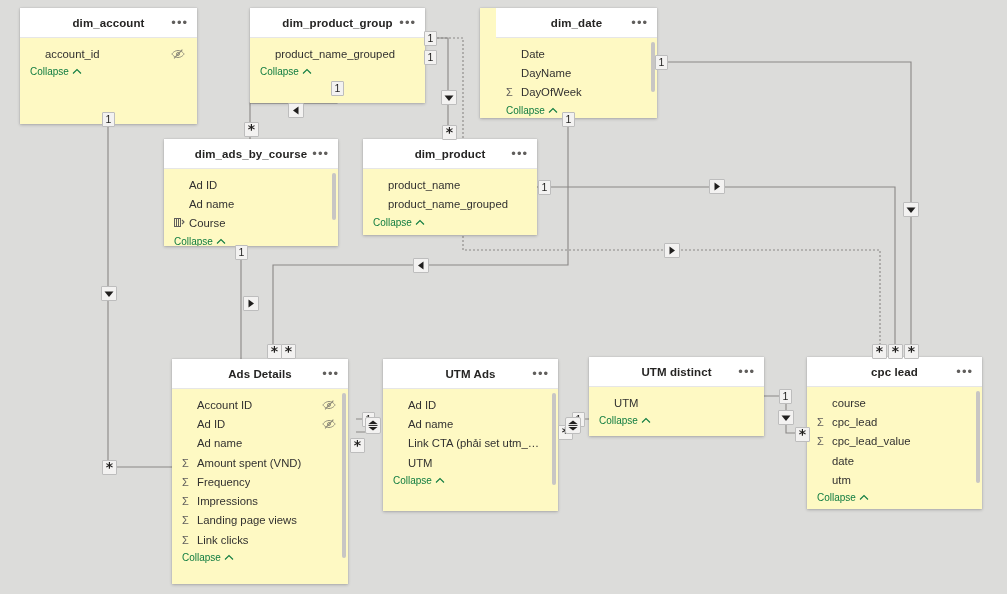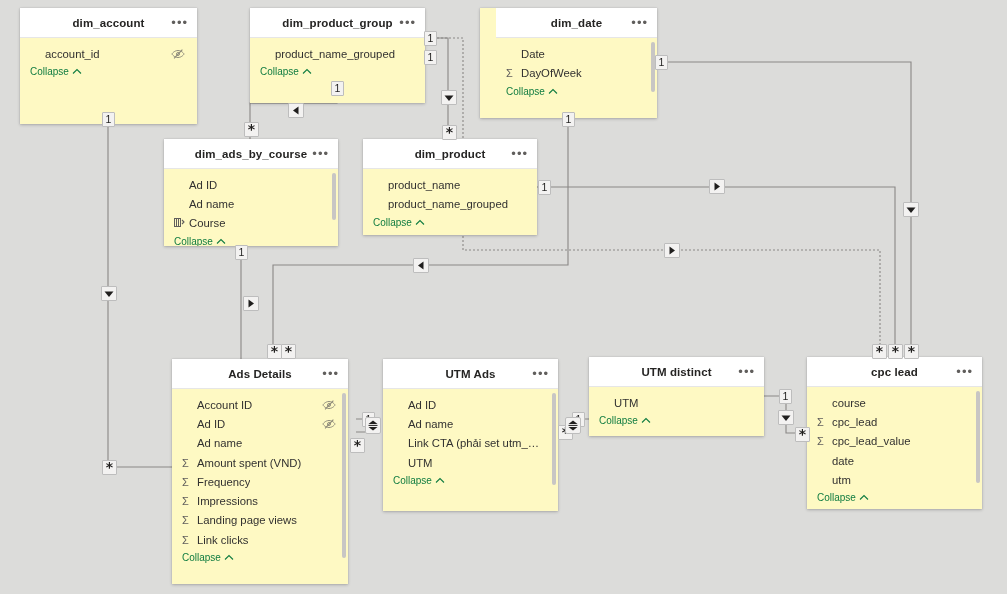--- a/index.html
+++ b/index.html
@@ -181,20 +181,24 @@
         <div class="tbl-head">
           <span class="tbl-title">dim_date</span>
           <span class="ellipsis-btn">•••</span>
         </div>
         <div class="tbl-body">
           <div class="fld">
             <span class="ic"></span>
             <span class="nm">Date</span>
           </div>
           <div class="fld">
+            <span class="ic"></span>
+            <span class="nm">DayName</span>
+          </div>
+          <div class="fld">
             <span class="ic">Σ</span>
             <span class="nm">DayOfWeek</span>
           </div>
           <div class="collapse">
             <span>Collapse</span>
             <span class="chev"><svg width="10" height="7" viewBox="0 0 10 7" fill="none" stroke="#107c41" stroke-width="1.1">
                 <path d="M1 5.5L5 1.5L9 5.5"></path>
               </svg></span>
           </div>
         </div>

